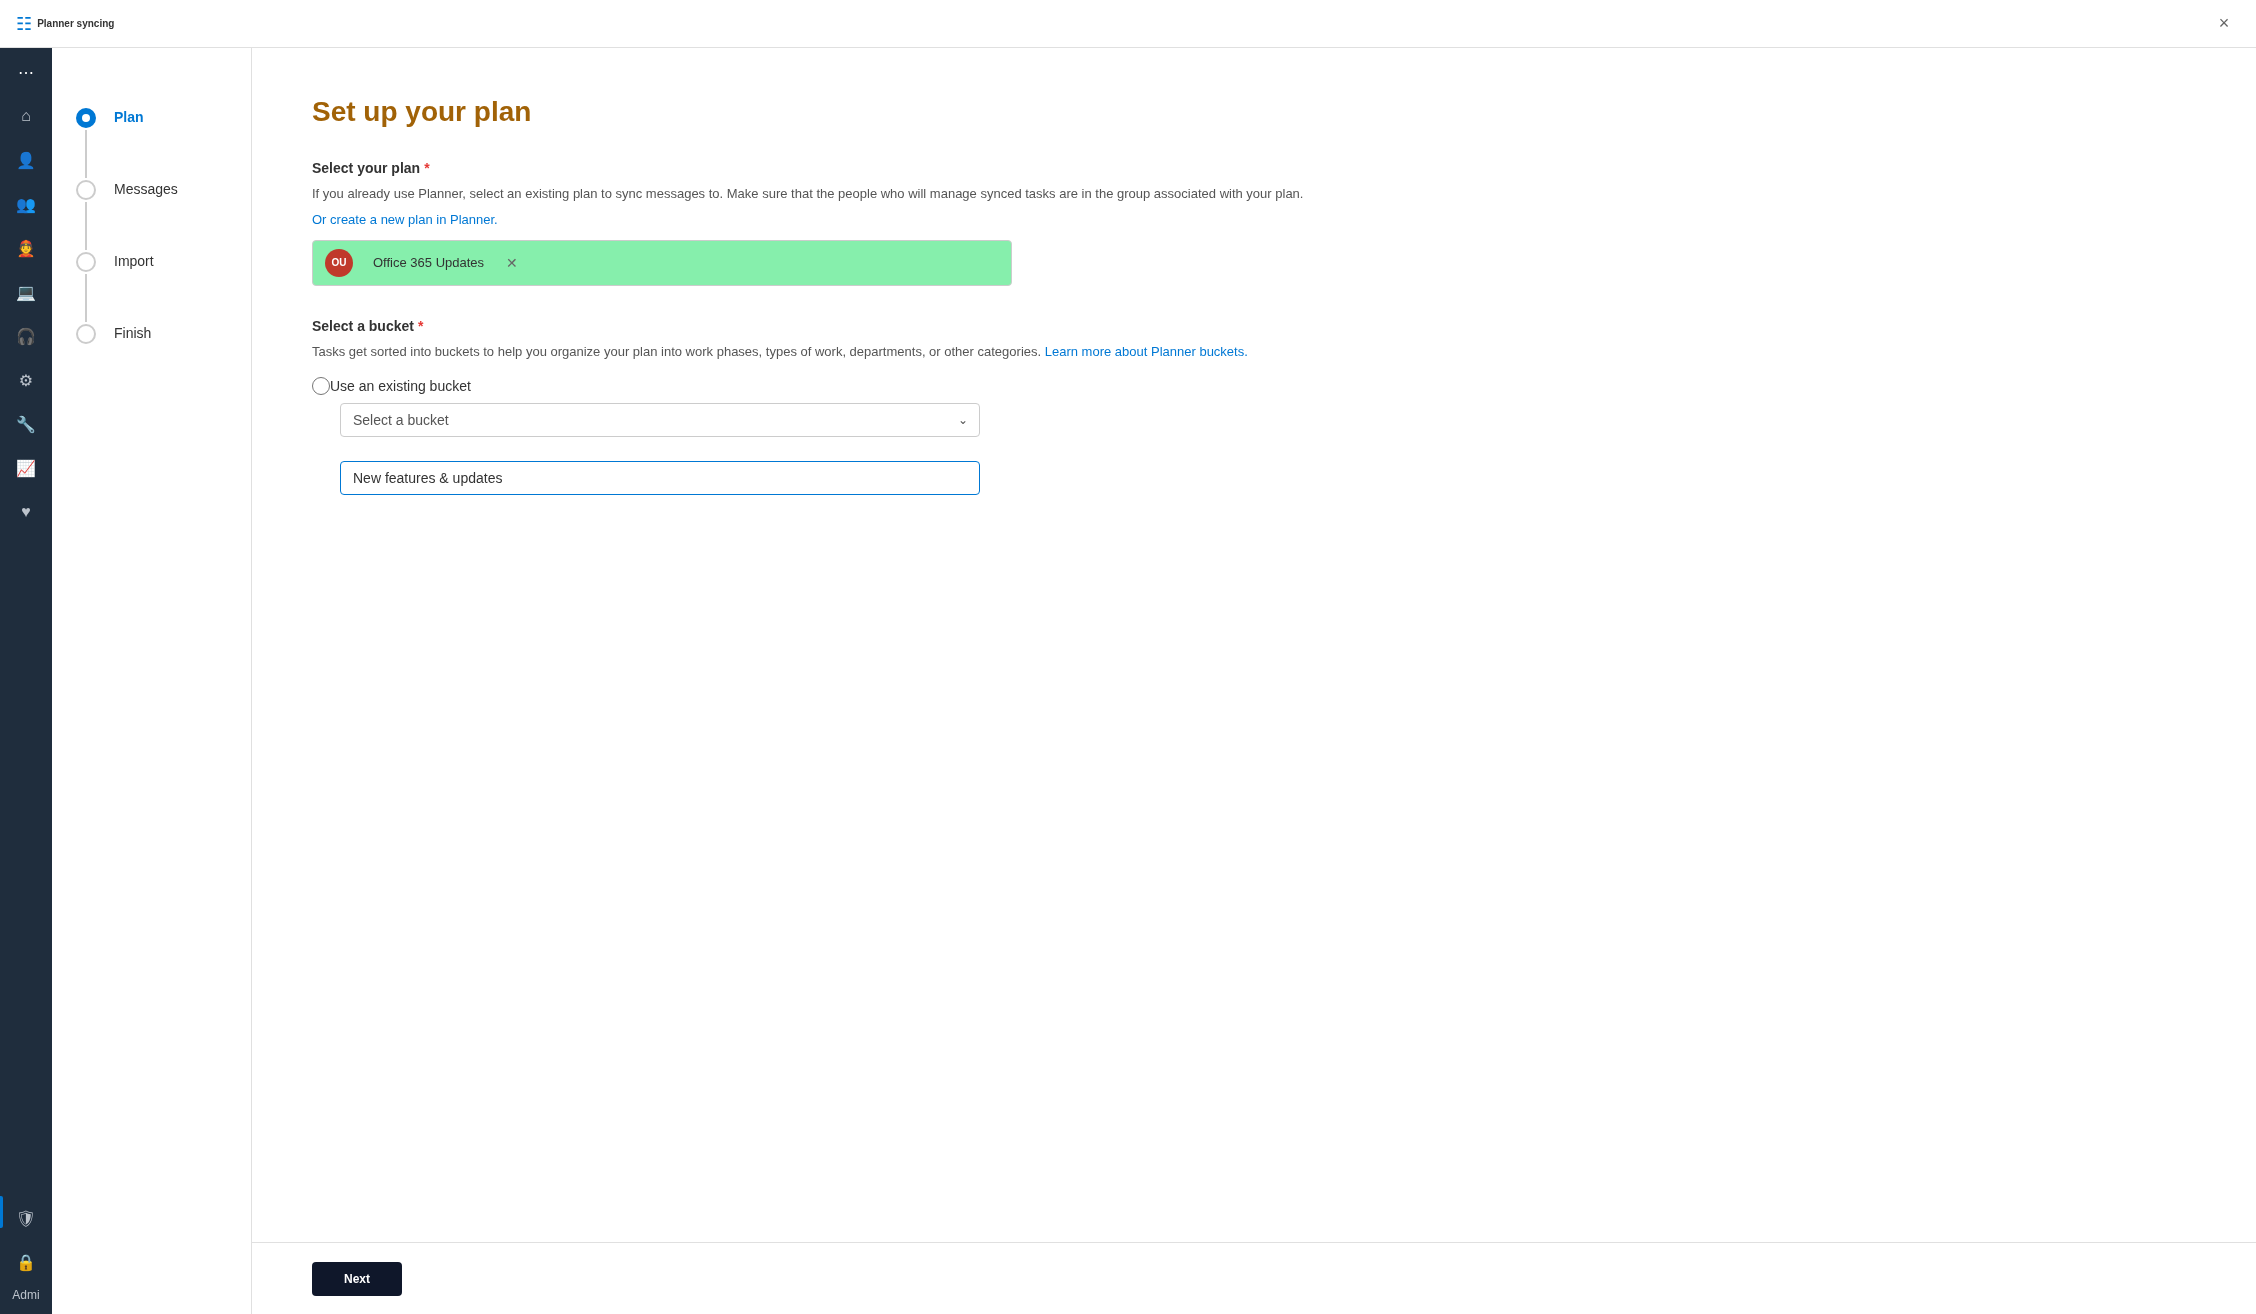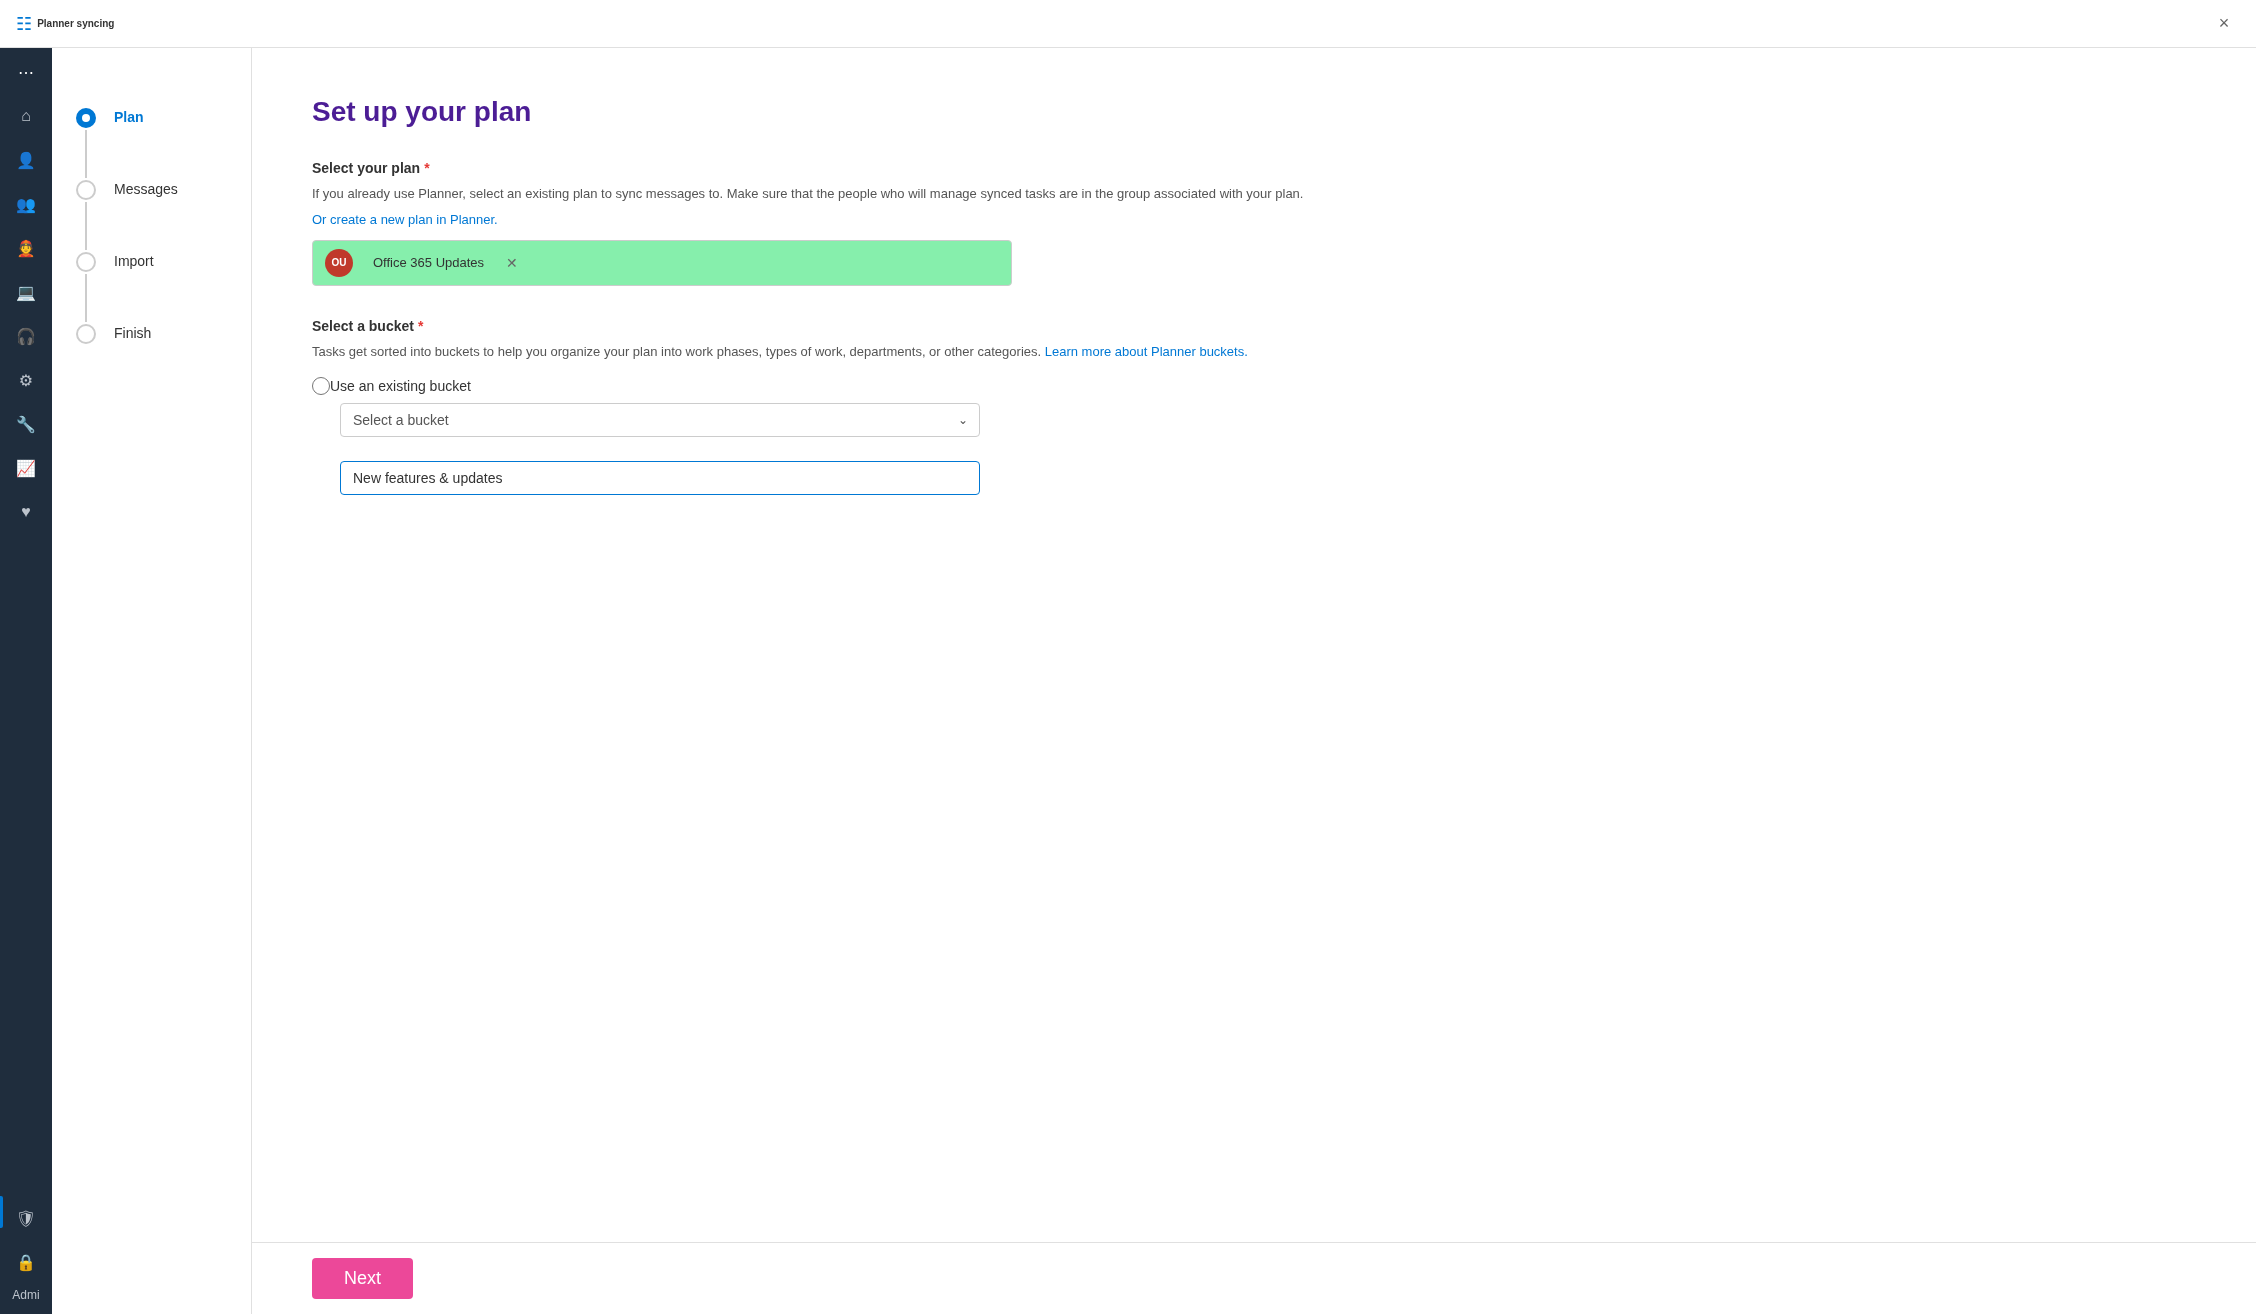--- a/index.html
+++ b/index.html
@@ -151,21 +151,21 @@
       flex: 1;
       padding: 48px 60px;
       overflow-y: auto;
       height: calc(100vh - 48px);
       background: #fff;
     }
 
     .page-title {
       font-size: 28px;
       font-weight: 700;
-      color: #4c1d95;
+      color: #a16207;
       margin-bottom: 32px;
     }
 
     .section-label {
       font-size: 14px;
       font-weight: 600;
       color: #333;
       margin-bottom: 8px;
     }
     .required-star {
@@ -300,27 +300,27 @@
       left: 252px;
       right: 0;
       height: 72px;
       background: #fff;
       border-top: 1px solid #e0e0e0;
       display: flex;
       align-items: center;
       padding: 0 60px;
     }
     .next-btn {
-      background: #ec4899;
+      background: #0f172a;
       color: #fff;
       border: none;
       border-radius: 4px;
       padding: 10px 32px;
-      font-size: 18px;
-      font-weight: 400;
+      font-size: 12px;
+      font-weight: 700;
       cursor: pointer;
     }
   </style>
 </head>
 <body>
 
 <div class="top-bar">
   <span style="color:#0078d4; font-size:18px;">☷</span>
   <span class="top-bar-title">Planner syncing</span>
   <button class="top-bar-close">×</button>

